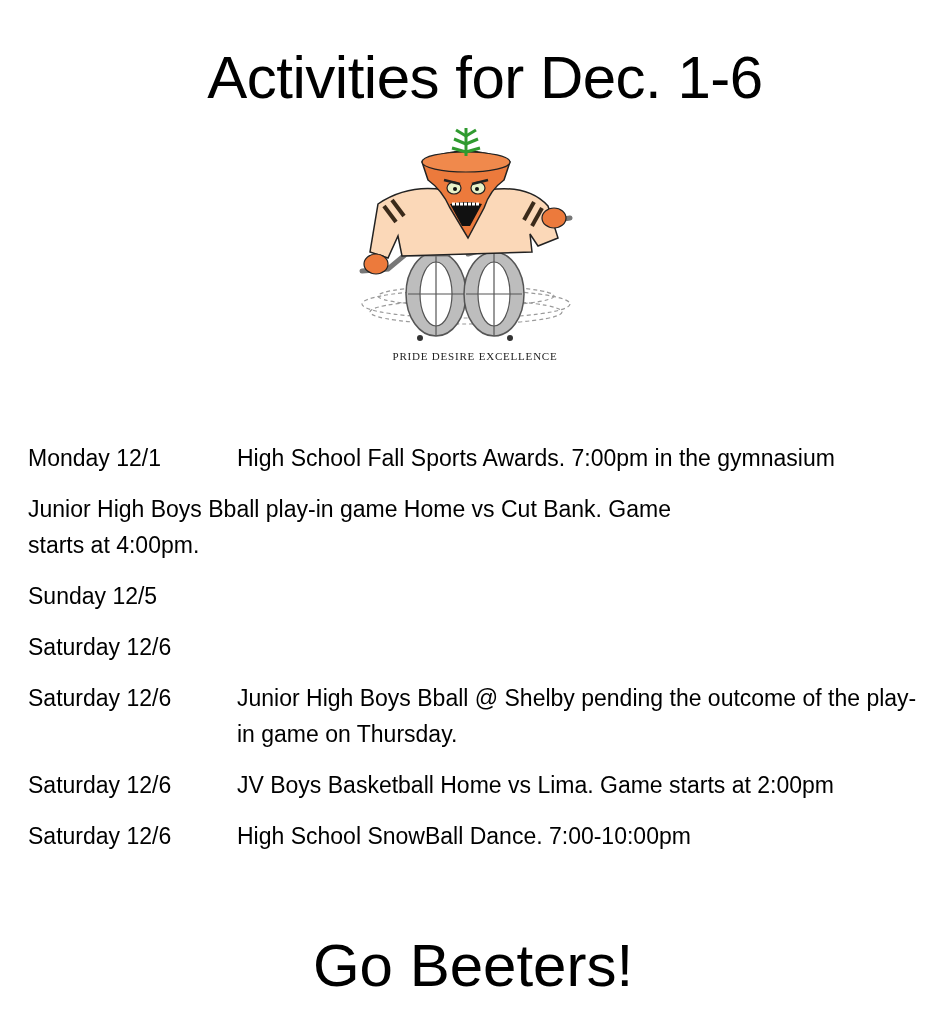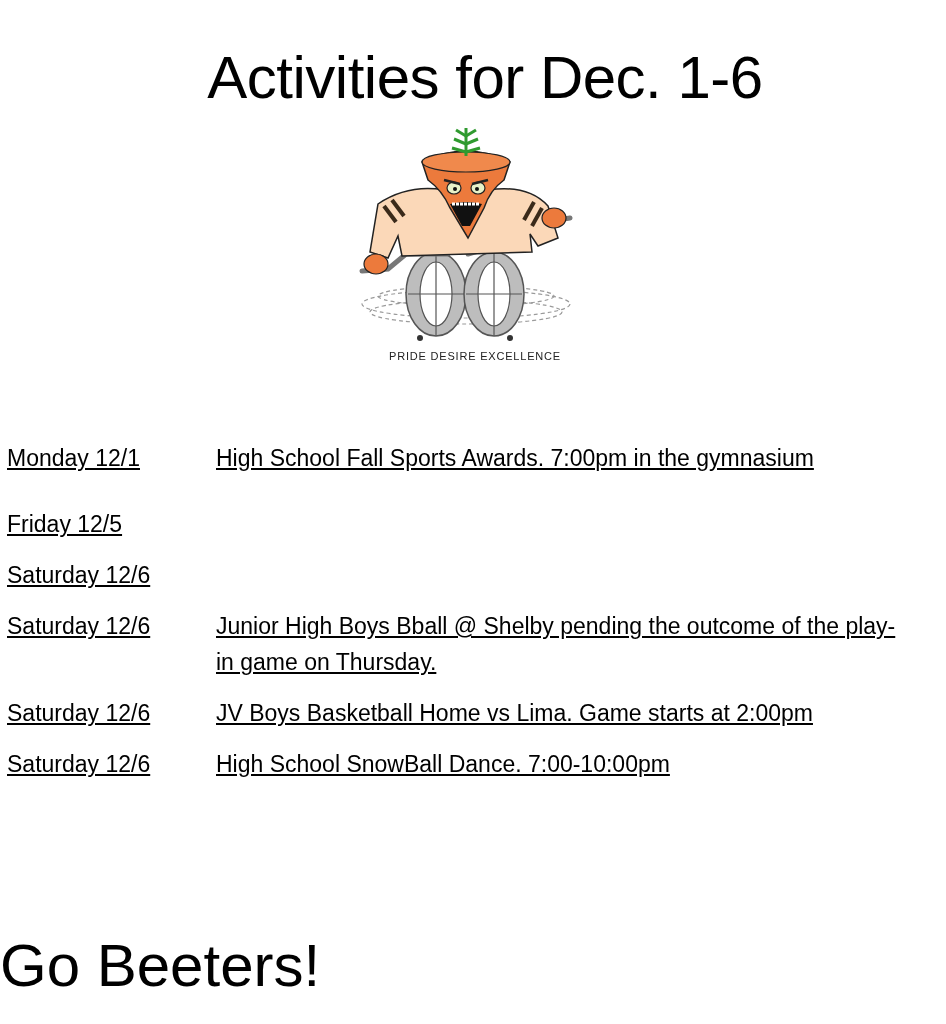--- a/index.html
+++ b/index.html
@@ -33,31 +33,30 @@
       top: 126px;
       width: 236px;
       height: 250px;
     }
     .motto {
       position: absolute;
       left: 340px;
       top: 350px;
       width: 270px;
       text-align: center;
-      font-family: Liberation Sans, sans-serif;
+      font-family: Liberation Serif, serif;
       font-size: 11px;
       letter-spacing: 0.8px;
       color: #222222;
     }
     .schedule {
       position: absolute;
-      left: 7px;
+      left: 28px;
       top: 440px;
       width: 900px;
-      text-decoration: underline;
     }
     .row {
       display: flex;
       align-items: flex-start;
       font-size: 23px;
       line-height: 36px;
       margin-bottom: 15px;
     }
     .row .day {
       width: 209px;
@@ -65,21 +64,21 @@
       white-space: nowrap;
     }
     .row .desc {
       width: 690px;
     }
     .footer {
       position: absolute;
       top: 926px;
       left: 0;
       width: 946px;
-      text-align: left;
+      text-align: center;
       font-size: 60px;
       line-height: 80px;
       margin: 0;
       font-weight: normal;
     }
   </style>
 </head>
 <body>
 
 <h1 class="title">Activities for Dec. 1-6</h1>
@@ -150,23 +149,24 @@
   </svg>
 </div>
 <div class="motto">PRIDE DESIRE EXCELLENCE</div>
 
 <div class="schedule">
   <div class="row">
     <span class="day">Monday 12/1</span>
     <span class="desc">High School Fall Sports Awards. 7:00pm in the gymnasium</span>
   </div>
   <div class="row">
+    <span class="desc">Junior High Boys Bball play-in game Home vs Cut Bank. Game starts at 4:00pm.</span>
   </div>
   <div class="row">
-    <span class="day">Friday 12/5</span>
+    <span class="day">Sunday 12/5</span>
   </div>
   <div class="row">
     <span class="day">Saturday 12/6</span>
   </div>
   <div class="row">
     <span class="day">Saturday 12/6</span>
     <span class="desc">Junior High Boys Bball @ Shelby pending the outcome of the play-in game on Thursday.</span>
   </div>
   <div class="row">
     <span class="day">Saturday 12/6</span>

